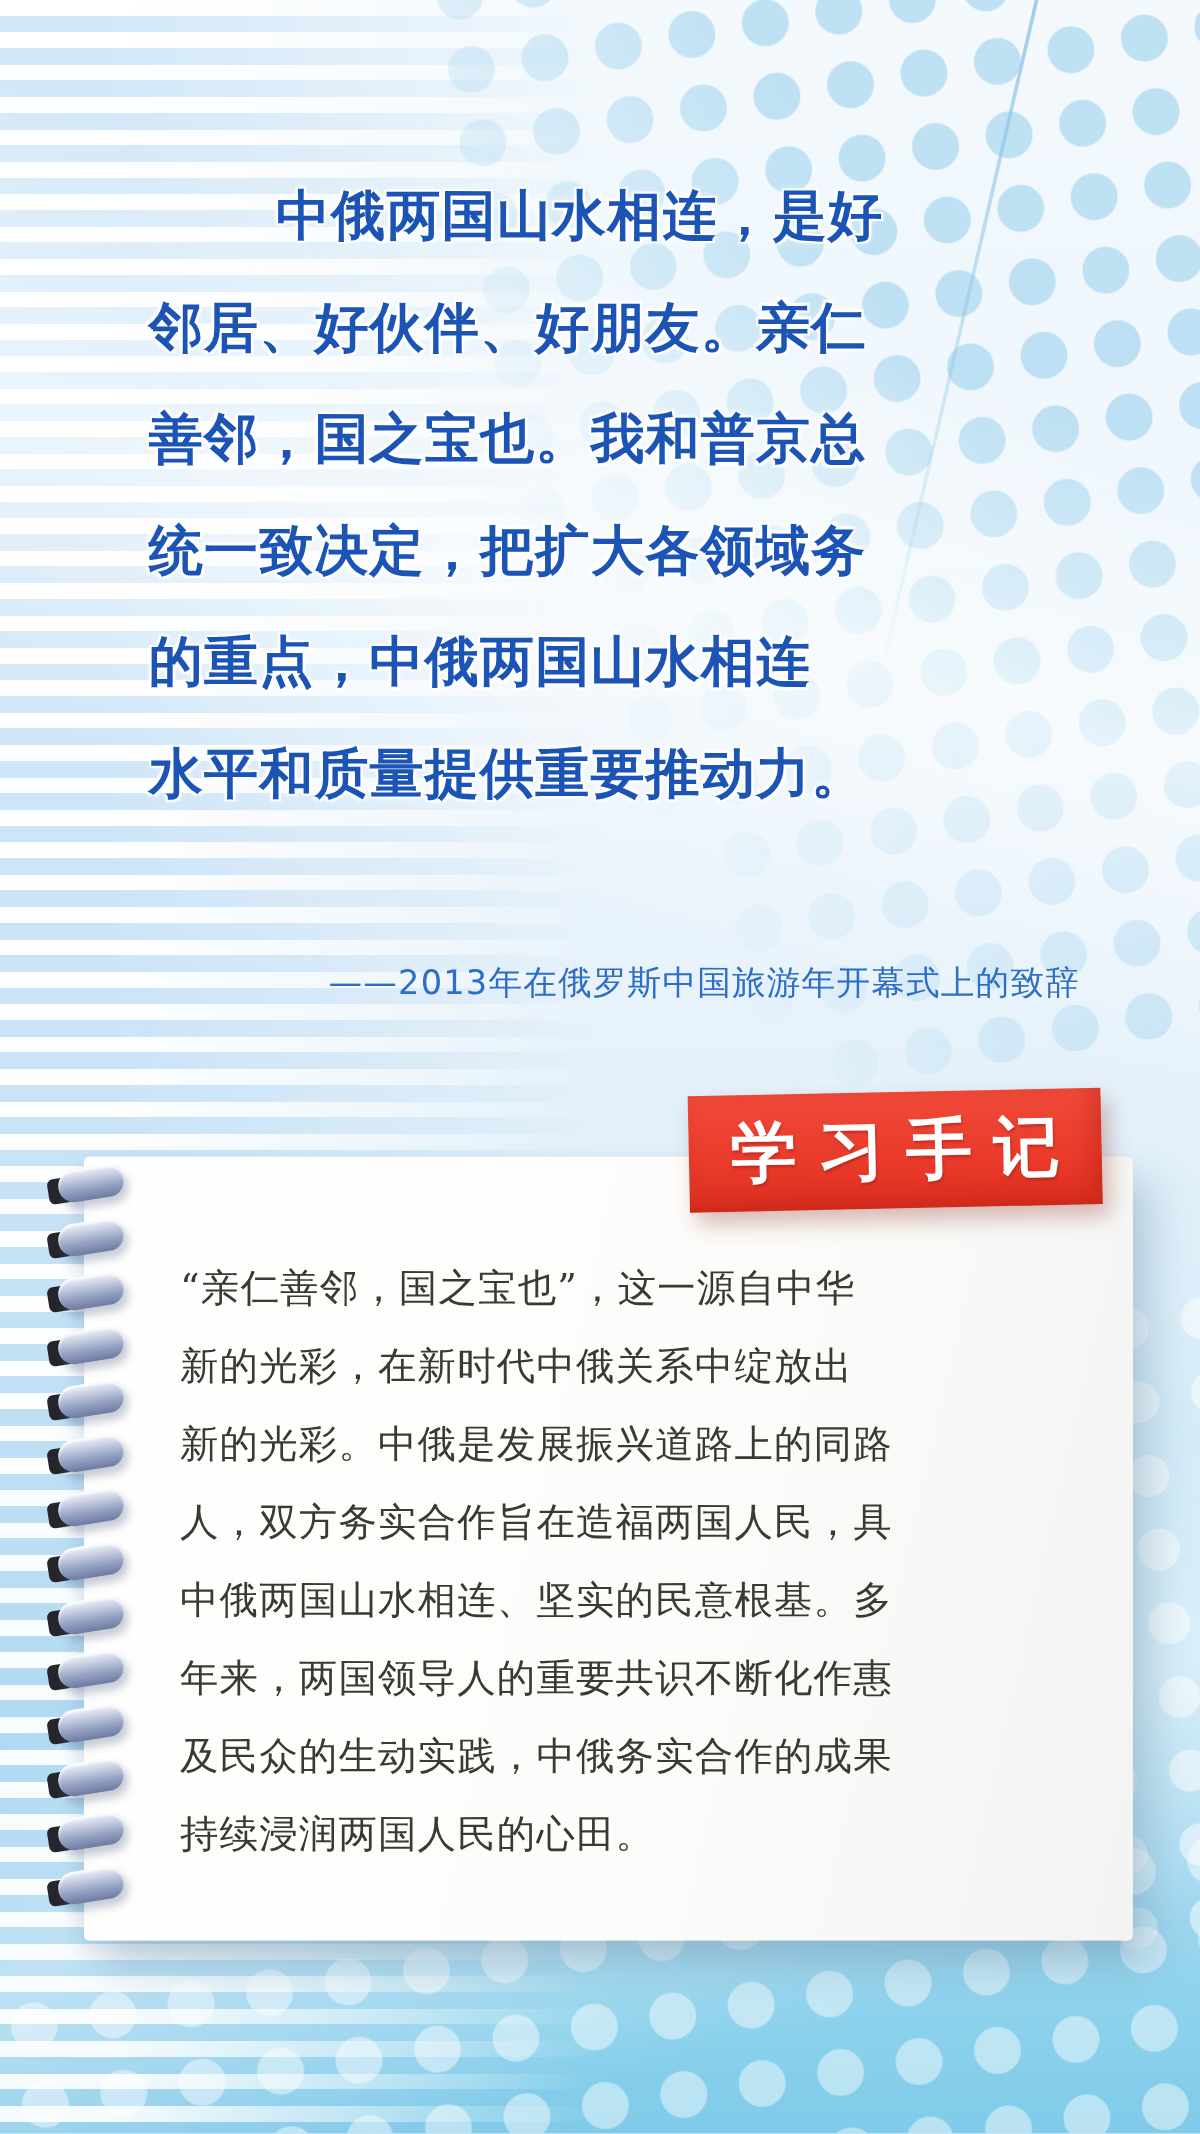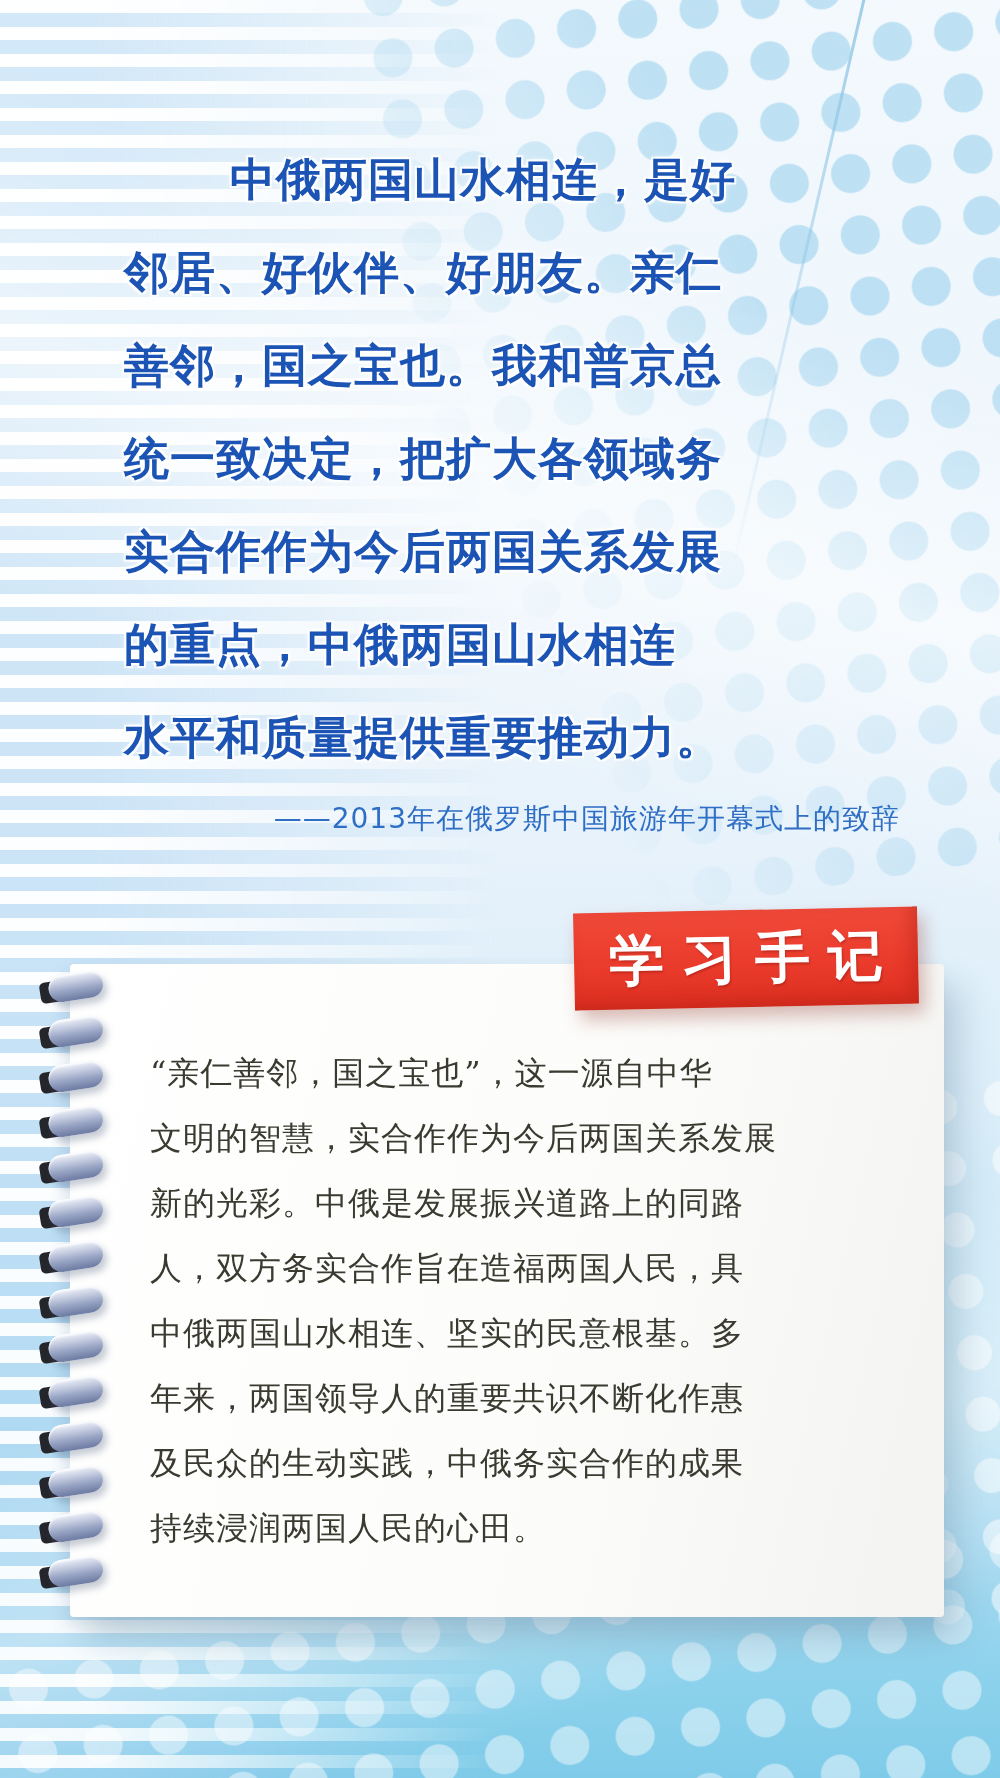--- a/index.html
+++ b/index.html
@@ -80,21 +80,20 @@
   <div class="bg-ray2"></div>
   <div class="bg-line"></div>
   <div class="bg-dots-bottom"></div>
   <div class="bg-dots-right"></div>
 
   <div class="quote">
     <div class="q-line indent">中俄两国山水相连，是好</div>
     <div class="q-line">邻居、好伙伴、好朋友。亲仁</div>
     <div class="q-line">善邻，国之宝也。我和普京总</div>
     <div class="q-line">统一致决定，把扩大各领域务</div>
-    <div class="q-line">实合作作为今后两国关系发展</div>
     <div class="q-line">的重点，中俄两国山水相连</div>
     <div class="q-line">水平和质量提供重要推动力。</div>
   </div>
 
   <div class="attribution">——2013年在俄罗斯中国旅游年开幕式上的致辞</div>
 
   <div class="notepad"></div>
   <div class="spiral">
       <div class="ring" style="top: 4px;"></div>
       <div class="ring" style="top: 49px;"></div>
@@ -111,21 +110,21 @@
       <div class="ring" style="top: 544px;"></div>
       <div class="ring" style="top: 589px;"></div>
     </div>
 
   <div class="banner">
     <span class="banner-label">学习手记</span>
   </div>
 
   <div class="note-lines">
     <div>“亲仁善邻，国之宝也”，这一源自中华</div>
-    <div>文明的智慧，实合作作为今后两国关系发展</div>
+    <div>新的光彩，在新时代中俄关系中绽放出</div>
     <div>新的光彩。中俄是发展振兴道路上的同路</div>
     <div>人，双方务实合作旨在造福两国人民，具</div>
     <div>中俄两国山水相连、坚实的民意根基。多</div>
     <div>年来，两国领导人的重要共识不断化作惠</div>
     <div>及民众的生动实践，中俄务实合作的成果</div>
     <div>持续浸润两国人民的心田。</div>
   </div>
 
 </div>
 

